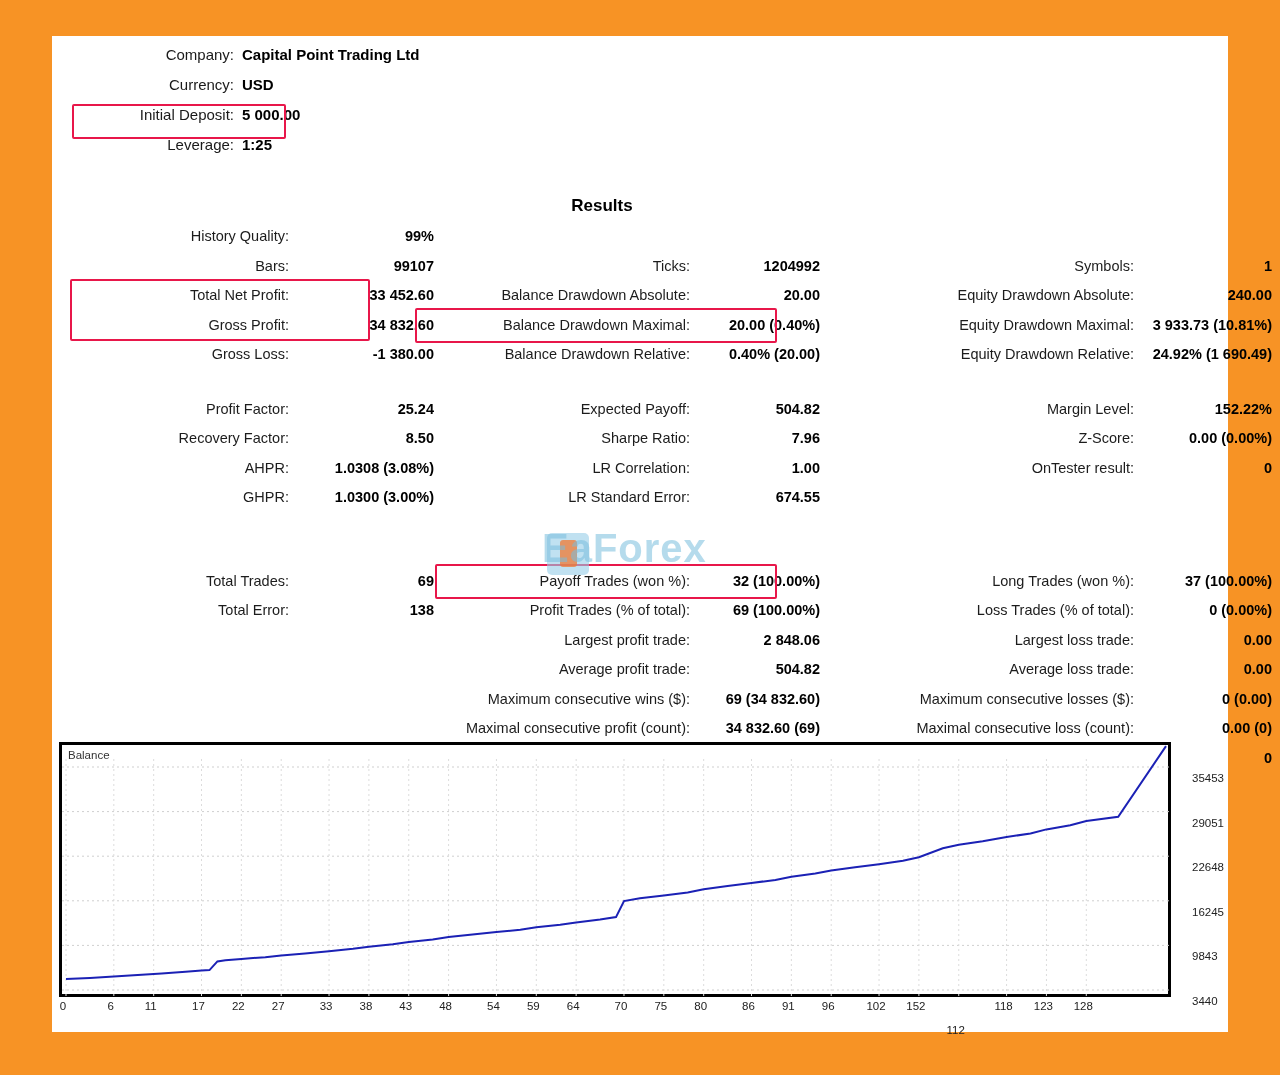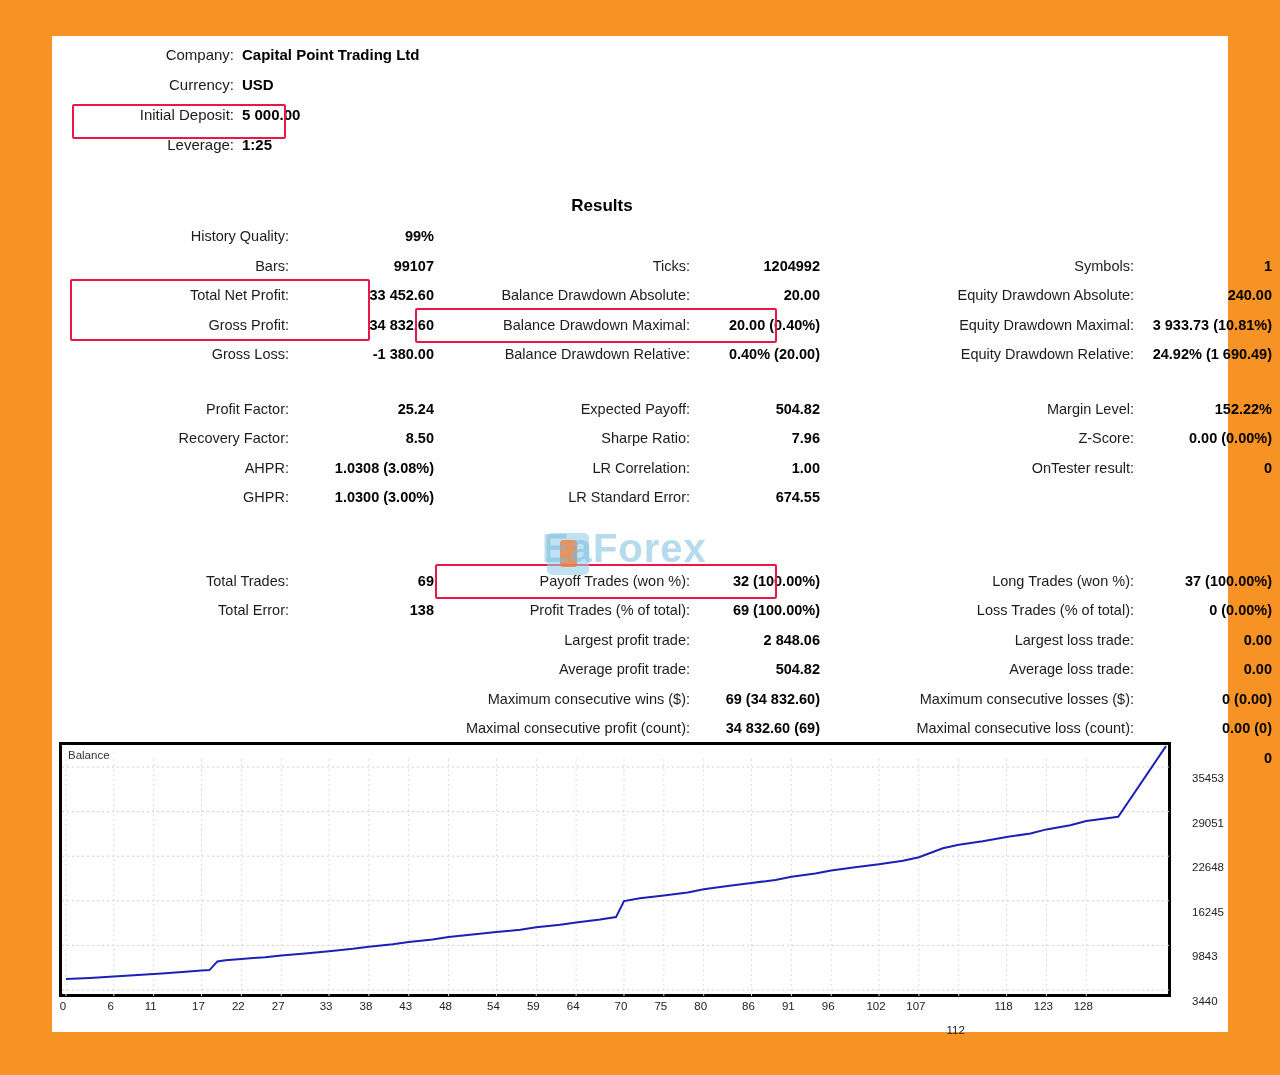--- a/index.html
+++ b/index.html
@@ -468,21 +468,21 @@
         <span style="left: 434.435px;">54</span>
         <span style="left: 474.29px;">59</span>
         <span style="left: 514.145px;">64</span>
         <span style="left: 561.971px;">70</span>
         <span style="left: 601.826px;">75</span>
         <span style="left: 641.681px;">80</span>
         <span style="left: 689.507px;">86</span>
         <span style="left: 729.362px;">91</span>
         <span style="left: 769.217px;">96</span>
         <span style="left: 817.043px;">102</span>
-        <span style="left: 856.899px;">107</span>
+        <span style="left: 856.899px;">152</span>
         <span style="left: 896.754px; margin-top: 24px;">112</span>
         <span style="left: 944.58px;">118</span>
         <span style="left: 984.435px;">123</span>
         <span style="left: 1024.29px;">128</span>
       </div>
   </div>
 
 </div>
 
 </body></html>

